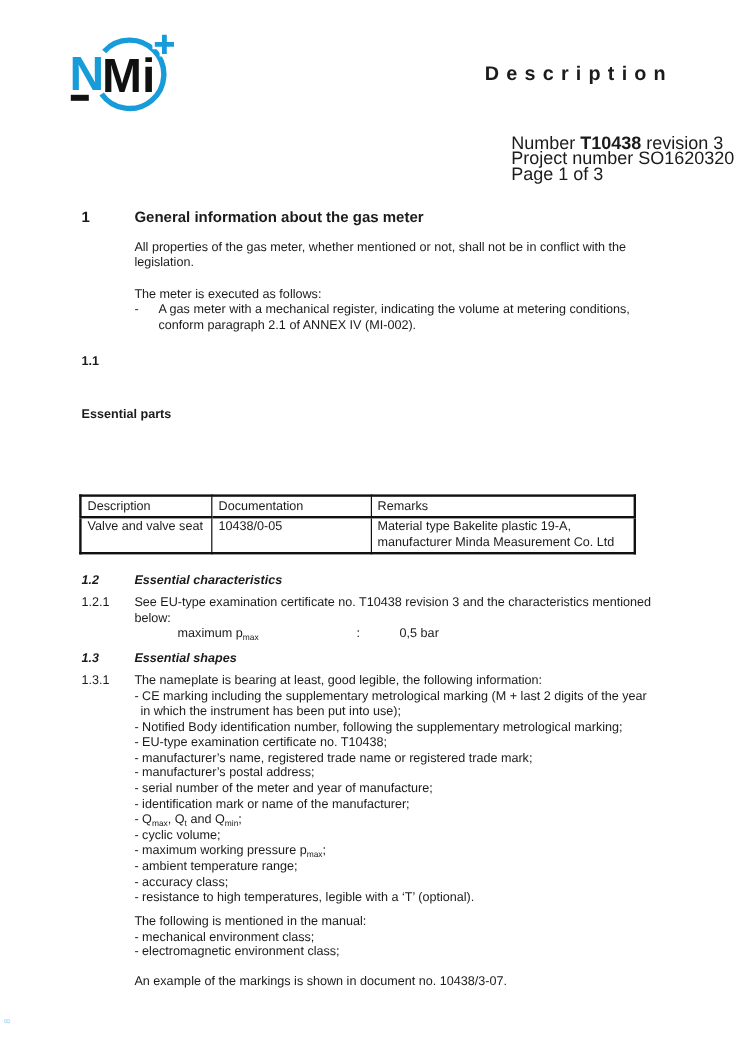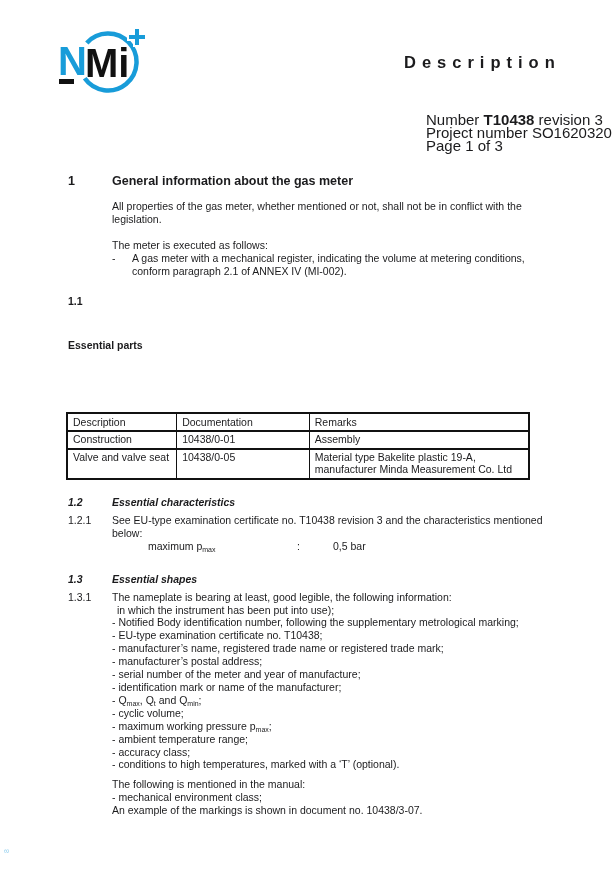--- a/index.html
+++ b/index.html
@@ -42,21 +42,21 @@
     padding:1px 5px 2px 5px; vertical-align:top; white-space:pre-line;
   }
   table.parts thead th { border-bottom:2px solid #111; padding-top:2px; padding-bottom:2px; }
   table.parts tbody tr.thick td { border-bottom:2px solid #111; }
   
   .char-line { display:flex; margin-left:36px; }
   .char-label { width:149px; }
   .char-colon { width:36px; }
   
   .mb5 { margin-bottom:5px;font-style:italic; }  .mb7 { margin-bottom:7px; }
-  .mb8 { margin-bottom:20px; }  .mb11 { margin-bottom:11px; }
+  .mb8 { margin-bottom:8px; }  .mb11 { margin-bottom:11px; }
   .mb12 { margin-bottom:12px; } .mb13 { margin-bottom:13px;align-items:flex-end; }
   .mb16 { margin-bottom:16px;flex-direction:column; } .mb17 { margin-bottom:17px; }
   
   .edge-mark {
     position:absolute; left:3px; top:848px; color:#99d2ef;
     font-size:7px; line-height:7px; writing-mode:vertical-rl;
     transform:rotate(180deg); letter-spacing:1px;
   }
 </style>
 </head>
@@ -126,25 +126,20 @@
               <col style="width:221px">
             </colgroup>
           <thead>
             <tr>
               <th>Description</th>
               <th>Documentation</th>
               <th>Remarks</th>
             </tr>
           </thead>
           <tbody>
-            <tr class="thick">
-              <td>Construction</td>
-              <td>10438/0-01</td>
-              <td>Assembly</td>
-            </tr>
             <tr>
               <td>Valve and valve seat</td>
               <td>10438/0-05</td>
               <td>Material type Bakelite plastic 19-A,
 manufacturer Minda Measurement Co. Ltd</td>
             </tr>
           </tbody>
         </table>
       </div>
     </div>
@@ -169,36 +164,38 @@
 
     <div class="row mb5">
       <div class="num b sub-title">1.3</div>
       <div class="content sub-title">Essential shapes</div>
     </div>
 
     <div class="row">
       <div class="num">1.3.1</div>
       <div class="content">
         <div class="mb0">The nameplate is bearing at least, good legible, the following information:</div>
+        <div>- CE marking including the supplementary metrological marking (M + last 2 digits of the year</div>
         <div class="indent5">in which the instrument has been put into use);</div>
         <div>- Notified Body identification number, following the supplementary metrological marking;</div>
         <div>- EU-type examination certificate no. T10438;</div>
         <div>- manufacturer’s name, registered trade name or registered trade mark;</div>
         <div>- manufacturer’s postal address;</div>
         <div>- serial number of the meter and year of manufacture;</div>
         <div>- identification mark or name of the manufacturer;</div>
         <div><span>- Q</span><sub>max</sub><span>, Q</span><sub>t</sub><span> and Q</span><sub>min</sub><span>;</span></div>
         <div>- cyclic volume;</div>
         <div><span>- maximum working pressure p</span><sub>max</sub><span>;</span></div>
         <div>- ambient temperature range;</div>
         <div>- accuracy class;</div>
-        <div class="mb7">- conditions to high temperatures, marked with a ‘T’ (optional).</div>
+        <div class="mb7">- resistance to high temperatures, legible with a ‘T’ (optional).</div>
 
         <div>The following is mentioned in the manual:</div>
         <div>- mechanical environment class;</div>
+        <div class="mb12">- electromagnetic environment class;</div>
 
         <div>An example of the markings is shown in document no. 10438/3-07.</div>
       </div>
     </div>
 
   </div>
 
   <div class="edge-mark">8</div>
 
 </div>

